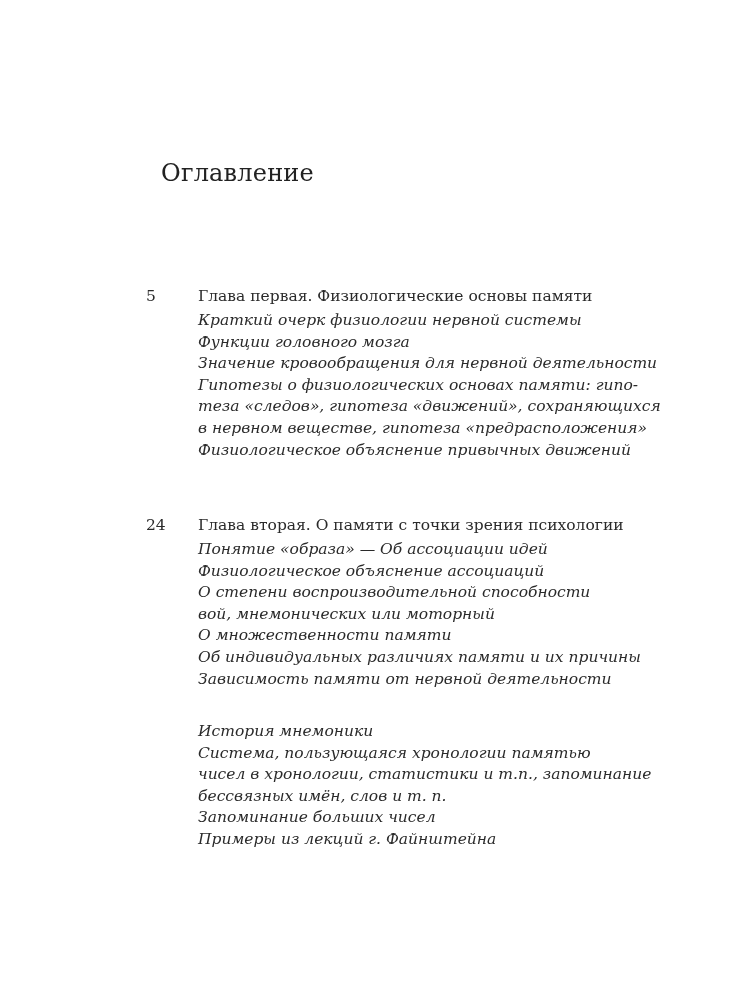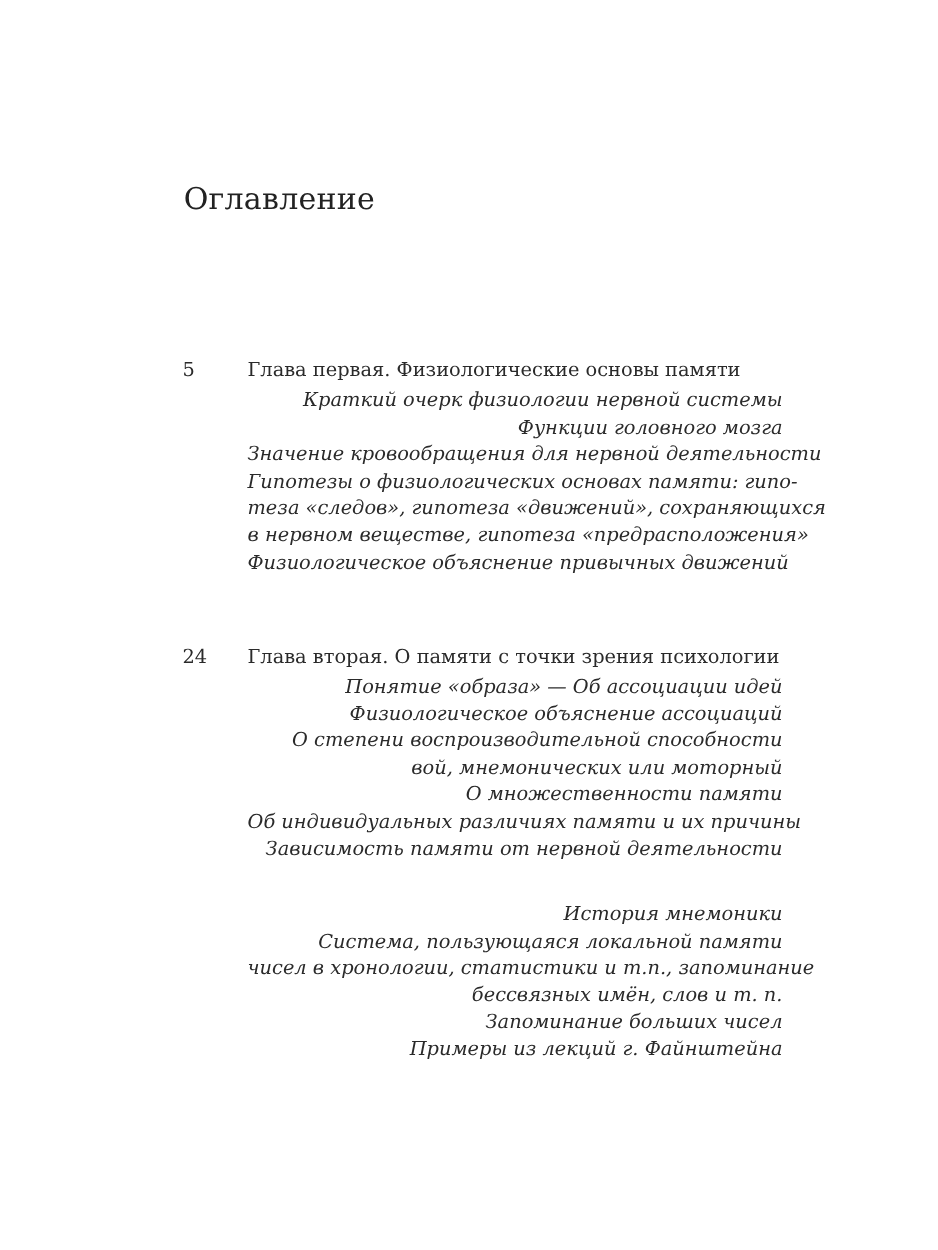--- a/index.html
+++ b/index.html
@@ -9,21 +9,21 @@
     color: #2a2a2a;
     font-family: "DejaVu Serif", "Liberation Serif", serif;
     position: relative;
     overflow: hidden;
   }
   .page-title {
     position: absolute;
     left: 145px; top: 143px;
     font-size: 24px;
     font-weight: normal;
-    margin: 2px;
+    margin: 16px;
     letter-spacing: 0.2px;
     color: #222;
   }
   .chapter {
     position: absolute;
     left: 146px;
     width: 480px;
   }
   .chapter-head {
     display: flex;
@@ -40,21 +40,21 @@
   }
   .subitems {
     margin: 3px 0 0 52px;
     padding: 0;
     list-style: none;
     font-style: italic;
     font-size: 15.5px;
     line-height: 21.6px;
     font-family: "DejaVu Serif", "Liberation Serif", serif;
   }
-  .subitems li { white-space: nowrap; text-align: right; }
+  .subitems li { white-space: nowrap; }
   #ch1 { top: 285px; }
   #ch2 { top: 514px; }
   #ch3 { top: 718px; }
 </style>
 </head>
 <body>
 
 <h1 class="page-title">Оглавление</h1>
 
 <div class="chapter" id="ch1">
@@ -85,19 +85,19 @@
     <li>вой, мнемонических или моторный</li>
     <li>О множественности памяти</li>
     <li>Об индивидуальных различиях памяти и их причины</li>
     <li>Зависимость памяти от нервной деятельности</li>
   </ul>
 </div>
 
 <div class="chapter" id="ch3">
   <ul class="subitems">
     <li>История мнемоники</li>
-    <li>Система, пользующаяся локальной памяти</li>
+    <li>Система, пользующаяся хронологии памятью</li>
     <li>чисел в хронологии, статистики и т.п., запоминание</li>
     <li>бессвязных имён, слов и т. п.</li>
     <li>Запоминание больших чисел</li>
     <li>Примеры из лекций г. Файнштейна</li>
   </ul>
 </div>
 
 </body></html>

